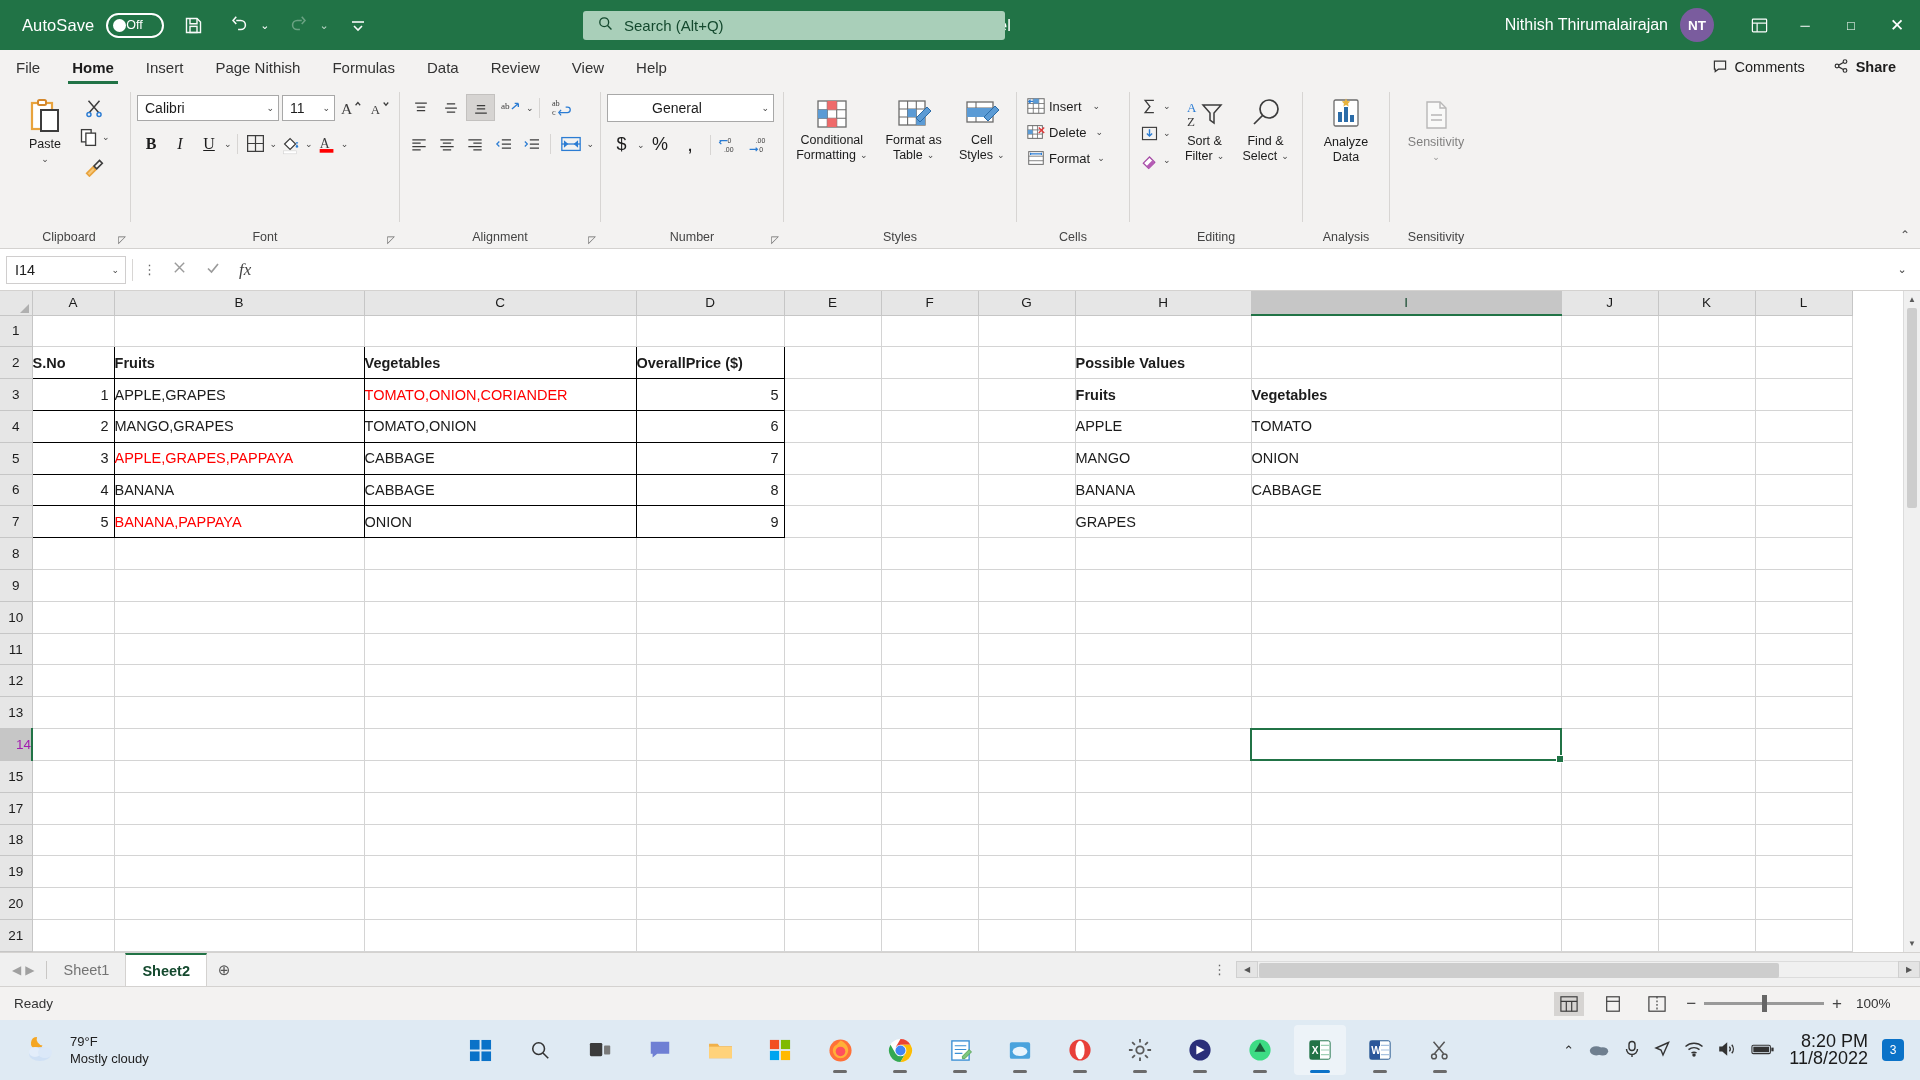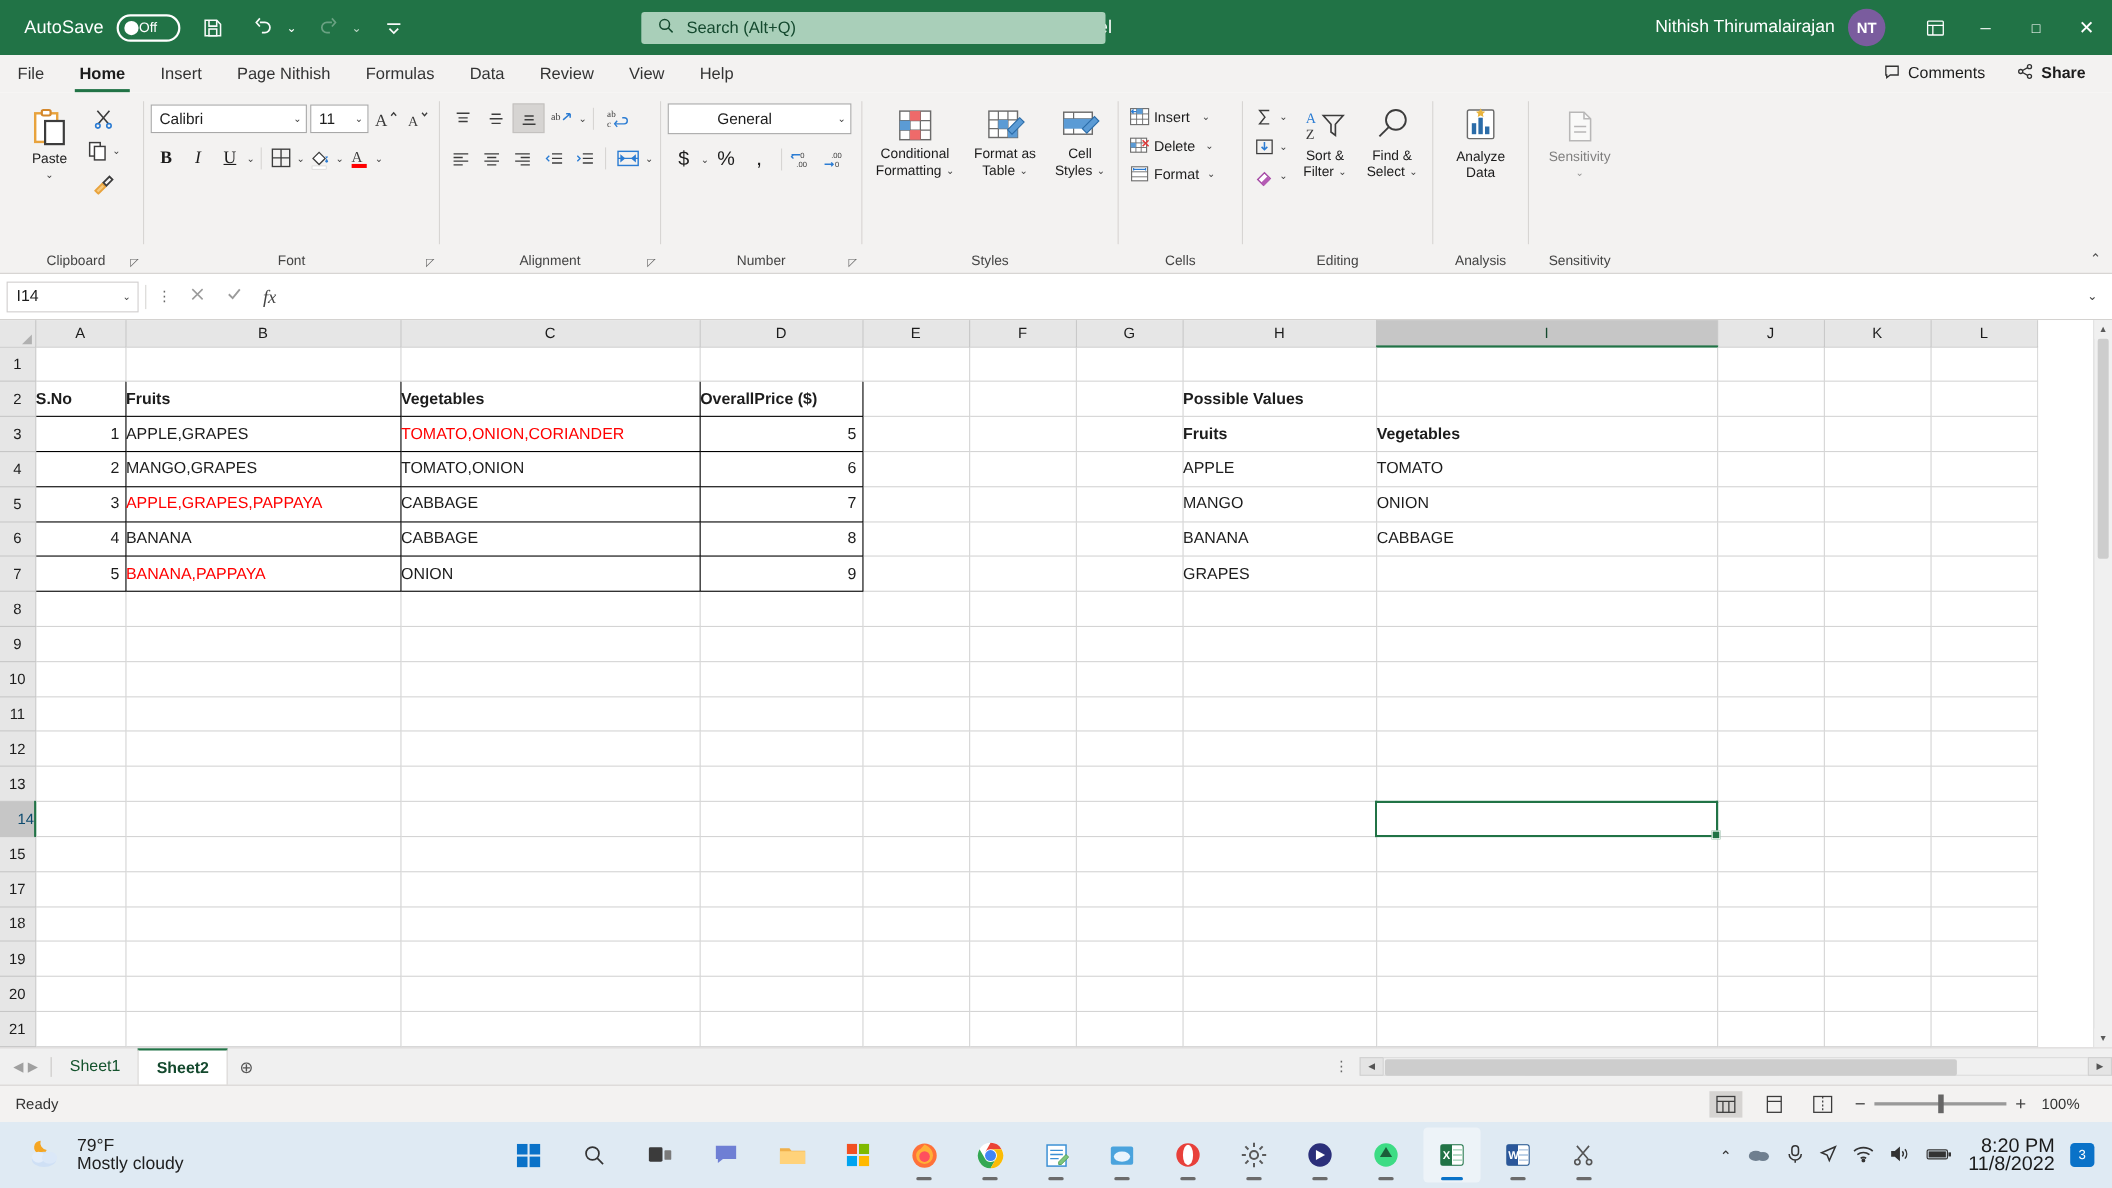--- a/index.html
+++ b/index.html
@@ -130,21 +130,21 @@
   .corner { width:30px; height:24px; background:#e6e6e6; border:1px solid #c6c6c6;
             border-top:none;border-left:none; position:relative; }
   .corner::after{
     content:""; position:absolute; right:3px; bottom:2px; width:0;height:0;
     border-left:9px solid transparent; border-bottom:9px solid #b0b0b0;
   }
   .rowhead {
     width:30px; background:#e6e6e6; border:1px solid #c6c6c6; border-top:none; border-left:none;
     font-size:13.5px; font-weight:normal; text-align:center; color:#1c1c1c;
   }
-  .rowhead.sel { background:#c6c6c6; border-right:2px solid #217346; color:#0c4a6e;padding-left:16px;}
+  .rowhead.sel { background:#c6c6c6; border-right:2px solid #217346; color:#a21caf;padding-left:16px;}
   td.cell {
     border-right:1px solid #d4d4d4; border-bottom:1px solid #d4d4d4;
     font-size:14.5px; height:24px; padding:0 3px; white-space:nowrap; overflow:visible;
     background:#fff; vertical-align:middle;
   }
   td.cell.bx { border:1px solid #000; }
   td.cell.bold { font-weight:bold; }
   td.cell.red { color:#ff0000; }
   td.cell.right { text-align:right; padding-right:5px; }
   td.cell.active {
@@ -158,21 +158,21 @@
   
   .vscroll { width:17px; background:#f0f0f0; border-left:1px solid #dcdcdc; display:flex; flex-direction:column;}
   .sbtn { height:17px; display:flex;align-items:center;justify-content:center;font-size:8px;color:#5a5a5a;background:#f0f0f0;}
   .vthumb { background:#cdcdcd; margin:0 3px; border-radius:2px; }
 
   
   .sheetbar { height:34px; background:#f0f0f0; display:flex; align-items:center; flex:0 0 34px;
               border-top:1px solid #d4d2d0; }
   .navbtns { display:flex; gap:4px; padding:0 12px; color:#a0a0a0; font-size:12px;}
   .tabdiv { width:1px;height:18px;background:#c9c7c5;}
-  .stab { padding:0 16px; height:34px; display:flex; align-items:center; font-size:14.5px; color:#14532d;}
+  .stab { padding:0 16px; height:34px; display:flex; align-items:center; font-size:14.5px; color:#737373;}
   .stab.active { background:#fff; font-weight:bold; color:#14492e; border-top:2px solid #217346;
                  border-left:1px solid #d4d2d0; border-right:1px solid #d4d2d0; }
   .addsheet { width:34px;display:flex;align-items:center;justify-content:center;font-size:15px;color:#555;}
   .sb-hsep { margin-left:auto; display:flex; align-items:center; gap:0;}
   .hsbar { display:flex; align-items:center; }
   .harrow { width:22px;height:17px;background:#e4e4e4;display:flex;align-items:center;justify-content:center;font-size:8px;color:#555;border:1px solid #d0d0d0;}
   .htrack { width:550px;height:17px;background:#f0f0f0;border-top:1px solid #dcdcdc;border-bottom:1px solid #dcdcdc;}
   .hthumb { height:15px; background:#cdcdcd; margin:1px; border-radius:2px; }
 
   
@@ -183,21 +183,21 @@
   .viewbtn.sel { background:#d6d4d2; }
   .zoomslider { display:flex; align-items:center; gap:8px; }
   .ztrack { width:120px; height:3px; background:#999; position:relative; }
   .zthumb { position:absolute; left:58px; top:-7px; width:5px; height:17px; background:#666; }
   .zmid { position:absolute; left:60px; top:-4px; width:1px; height:9px; background:#999;}
 
   
   .taskbar { height:60px; flex:0 0 60px; background:#dfeaf3; display:flex; align-items:center;
              position:relative; }
   .tb-weather { display:flex; align-items:center; gap:12px; padding-left:24px; }
-  .weather-txt { font-size:16px; color:#202020; line-height:17px; }
+  .weather-txt { font-size:13px; color:#202020; line-height:17px; }
   .tb-center { position:absolute; left:0; right:0; display:flex; justify-content:center;
                align-items:center; gap:8px; pointer-events:none;}
   .tbapp { width:52px;height:50px;display:flex;align-items:center;justify-content:center;
            position:relative; pointer-events:auto;}
   .tbapp.run::after{content:"";position:absolute;bottom:2px;left:50%;transform:translateX(-50%);
            width:14px;height:3px;background:#6b6b6b;border-radius:2px;}
   .tbapp.active { background:rgba(255,255,255,.45); border-radius:4px;}
   .tbapp.active::after{ background:#0a72c8; width:20px;}
   .tb-tray { margin-left:auto; display:flex; align-items:center; gap:14px; padding-right:16px;}
   .clock { font-size:18px; text-align:right; line-height:17px; color:#1a1a1a;}

